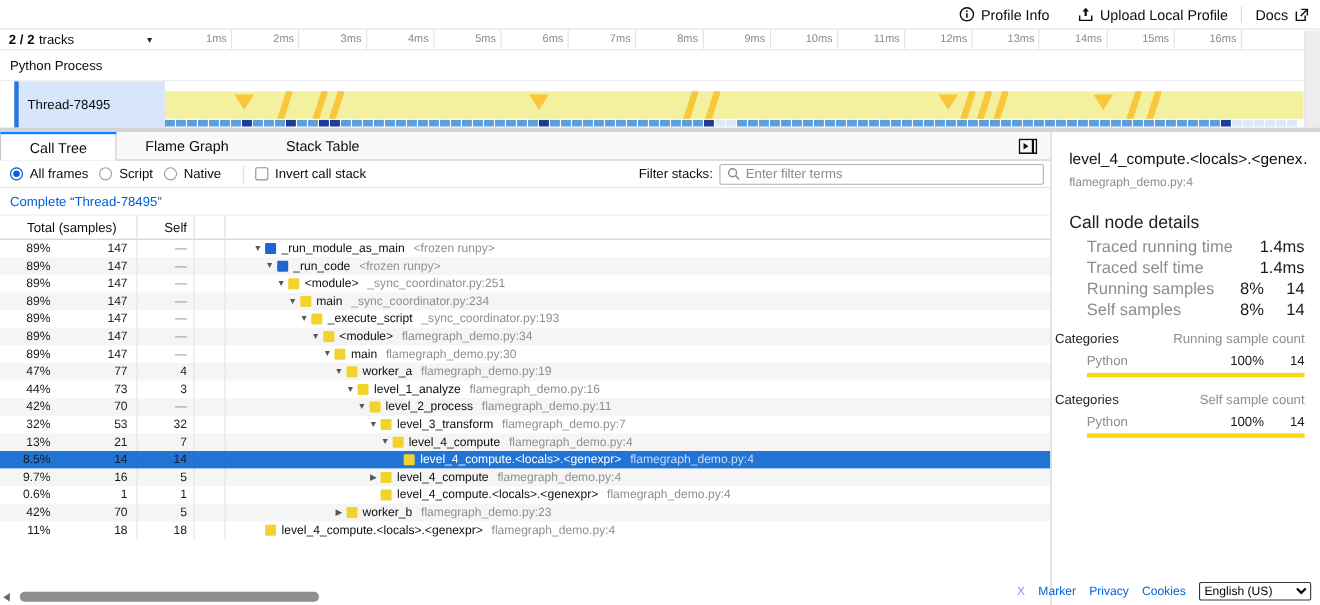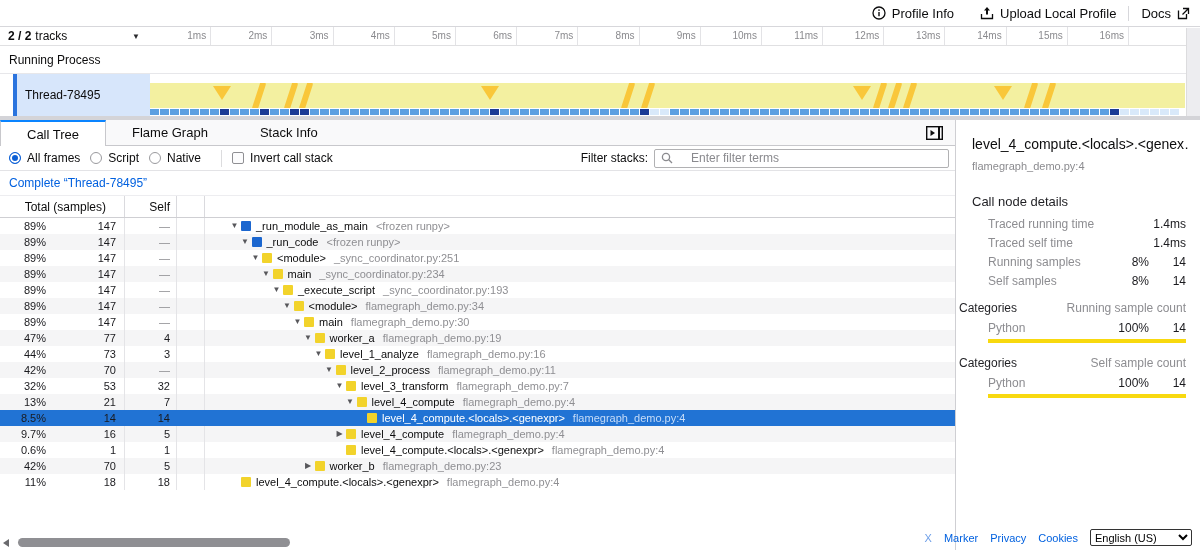--- a/index.html
+++ b/index.html
@@ -69,21 +69,21 @@
   .radio { width:12px; height:12px; border-radius:50%; display:inline-block; flex:0 0 auto; }
   .radio.on { background:#0b5fd6; box-shadow: inset 0 0 0 2px #fff; border:1px solid #0b5fd6; }
   .radio.off { background:#fff; border:1px solid #9a9a9e; }
   .ctl-label { margin:0 10px 0 6px; color:#0c0c0d; }
   .ctl-div { width:1px; height:17px; background:#dcdcde; margin:0 10px; }
   .checkbox { width:12px; height:12px; border:1px solid #8f8f93; background:#fcfcfd; border-radius:2px; flex:0 0 auto; }
   .filter-wrap { margin-left:auto; display:flex; align-items:center; padding-right:6px; }
   .filter-label { color:#0c0c0d; margin-right:6px; }
   .filter-input { width:295px; height:19px; border:1px solid #b1b1b3; border-radius:2px;
     background:#fff; display:flex; align-items:center; padding:0 6px; }
-  .filter-input input { border:none; outline:none; flex:1; font-size:12px; margin-left:18px;
+  .filter-input input { border:none; outline:none; flex:1; font-size:12px; margin-left:5px;
     font-family:"Liberation Sans","DejaVu Sans",sans-serif; color:#333; }
   .filter-input input::placeholder { color:#8a8a8e; }
 
   .range-row { position:absolute; left:0; top:51px; width:955px; height:25px;
     display:flex; align-items:center; padding-left:9px; border-bottom:1px solid #ededf0; }
 
   .thead { position:absolute; left:0; top:76px; width:955px; height:22px;
     border-bottom:1px solid #cfcfd3; display:flex; align-items:center; font-size:12px; color:#0c0c0d; }
   .th-total { width:125px; text-align:right; padding-right:18px; border-right:1px solid #dadade; height:100%; line-height:22px; }
   .th-self { width:52px; text-align:right; padding-right:6px; border-right:1px solid #dadade; height:100%; line-height:22px; }
@@ -115,23 +115,23 @@
   .hs-arrow { position:absolute; left:3px; top:3px; width:0; height:0;
     border-top:4px solid transparent; border-bottom:4px solid transparent; border-right:6px solid #6a6a6e; }
   .hs-thumb { position:absolute; left:18px; top:2px; width:272px; height:9px; background:#8f8f93; border-radius:5px; }
 
   
   .sidebar { left:955px; top:120px; width:245px; height:430px; background:#fff;
     border-left:1px solid #cfcfd3; }
   .sb-title { position:absolute; left:16px; top:16px; width:218px; font-size:14px; color:#0c0c0d;
     white-space:nowrap; overflow:hidden; }
   .sb-sub { position:absolute; left:16px; top:40px; font-size:11px; color:#8b8b8f; }
-  .sb-h { position:absolute; left:16px; font-size:13px; color:#1f1f23; }
+  .sb-h { position:absolute; left:16px; font-size:16px; color:#1f1f23; }
   .sb-rows { position:absolute; left:0; top:95px; width:245px; }
-  .sb-row { position:relative; height:19px; line-height:19px; font-size:12px; }
+  .sb-row { position:relative; height:19px; line-height:19px; font-size:15px; }
   .sb-row .lbl { position:absolute; left:32px; color:#8d8d91; }
   .sb-row .pct { position:absolute; right:52px; color:#1a1a1e; }
   .sb-row .val { position:absolute; right:15px; color:#1a1a1e; }
   .sb-cat { position:absolute; left:0; width:245px; }
   .sb-cat .cat-head { position:relative; height:20px; line-height:20px; font-size:12px; }
   .cat-head .hl { position:absolute; left:3px; color:#1f1f23; }
   .cat-head .hr { position:absolute; right:15px; color:#8d8d91; }
   .sb-cat .cat-item { position:relative; height:20px; line-height:20px; font-size:12px; }
   .cat-item .lbl { position:absolute; left:32px; color:#8d8d91; }
   .cat-item .pct { position:absolute; right:52px; color:#1a1a1e; }
@@ -196,21 +196,21 @@
       <div class="tick">12ms</div>
       <div class="tick">13ms</div>
       <div class="tick">14ms</div>
       <div class="tick">15ms</div>
       <div class="tick">16ms</div>
     </div>
   <div class="ruler-pad"></div>
 </div>
 
 <div class="abs process-row">
-  <span>Running Process</span>
+  <span>Python Process</span>
 </div>
 <div class="abs thread-row">
   <div class="thread-label">
     <span>Thread-78495</span>
   </div>
   <div class="track-canvas">
     <div class="band" id="track-band">
         <div class="droplet" style="left: 63px;"></div>
         <div class="droplet" style="left: 331px;"></div>
         <div class="droplet" style="left: 703px;"></div>
@@ -333,21 +333,21 @@
       </div>
   </div>
 </div>
 <div class="abs right-scroll"></div>
 <div class="abs tracks-bottom"></div>
 
 <div class="abs main">
   <div class="tabbar" id="tabbar">
       <div class="tab active">Call Tree</div>
       <div class="tab">Flame Graph</div>
-      <div class="tab">Stack Info</div>
+      <div class="tab">Stack Table</div>
     </div>
   <span class="panel-toggle">
     <svg width="17" height="14" viewBox="0 0 17 14">
         <rect x="0.7" y="0.7" width="15.6" height="12.6" fill="none" stroke="#0c0c0d" stroke-width="1.4"></rect>
         <rect x="12" y="0.7" width="2" height="12.6" fill="#0c0c0d"></rect>
         <path d="M4.5 4 L9 7 L4.5 10 Z" fill="#0c0c0d"></path>
       </svg>
   </span>
 
   <div class="controls" id="controls-row">

